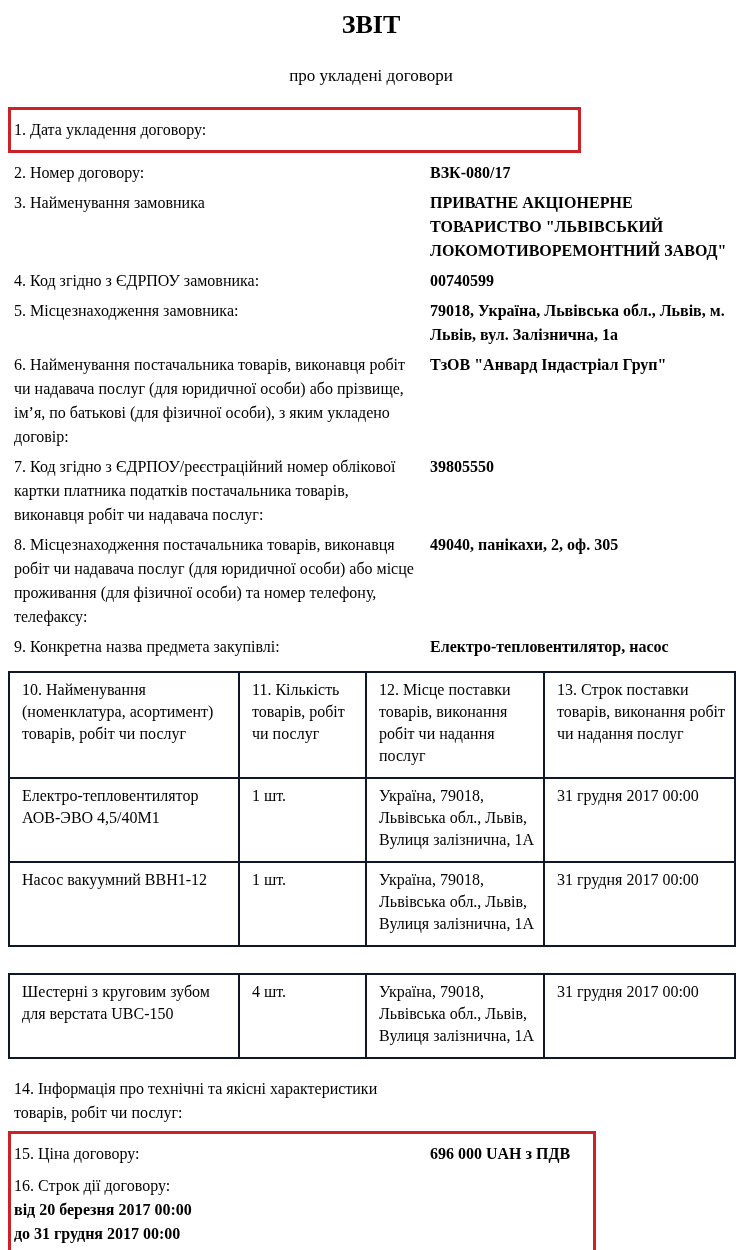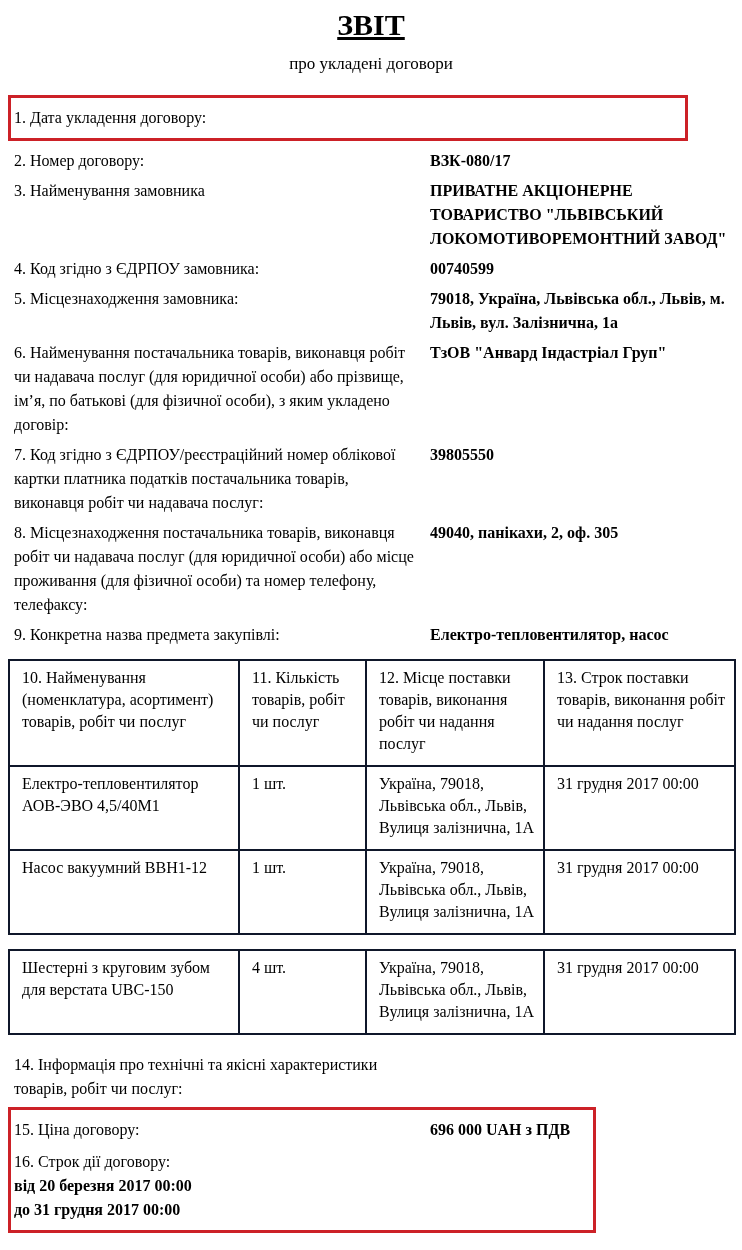--- a/index.html
+++ b/index.html
@@ -11,25 +11,24 @@
     font-size: 16px;
   }
   .doc {
     width: 742px;
     box-sizing: border-box;
     padding: 6px 8px 12px 8px;
     background: #ffffff;
   }
   .doc-header { text-align: center; }
   .doc-title {
-    font-size: 30px;
+    font-size: 26px;
     font-weight: bold;
     line-height: 30px;
-    margin: 4px 0 12px 0;
-    text-decoration: underline;
+    margin: 4px 0 24px 0;
   }
   .doc-subtitle, .doc-id {
     font-size: 17px;
     line-height: 23px;
   }
   .fields-block { margin-top: 20px; }
   .field {
     display: flex;
     align-items: flex-start;
     line-height: 24px;
@@ -47,21 +46,21 @@
     font-weight: bold;
     white-space: pre-line;
   }
   .highlight-box {
     border: 3px solid #cc2127;
     box-sizing: border-box;
     margin-bottom: 8px;
   }
   .highlight-box .field { margin: 0; padding-left: 3px; }
   .box-date {
-    width: 680px;
+    width: 573px;
     padding: 8px 0;
   }
   .box-footer {
     width: 588px;
     padding: 8px 0;
     margin-top: 6px;
   }
   .box-footer .field + .field { margin-top: 8px; flex-direction: column; }
   .items-table {
     border-collapse: collapse;
@@ -69,21 +68,21 @@
     width: 726px;
     margin-top: 12px;
   }
   .items-table td {
     border: 2px solid #0f172a;
     vertical-align: top;
     padding: 6px 8px 10px 12px;
     line-height: 22px;
     overflow: hidden;
   }
-  .items-table.segment-2 { margin-top: 14px; }
+  .items-table.segment-2 { margin-top: 26px; }
   .cell-term { white-space: nowrap; padding-left: 8px; padding-right: 4px; }
   .info-field {
     margin-top: 18px;
     padding-left: 6px;
     line-height: 24px;
     width: 390px;
   }
 </style>
 </head>
 <body>

